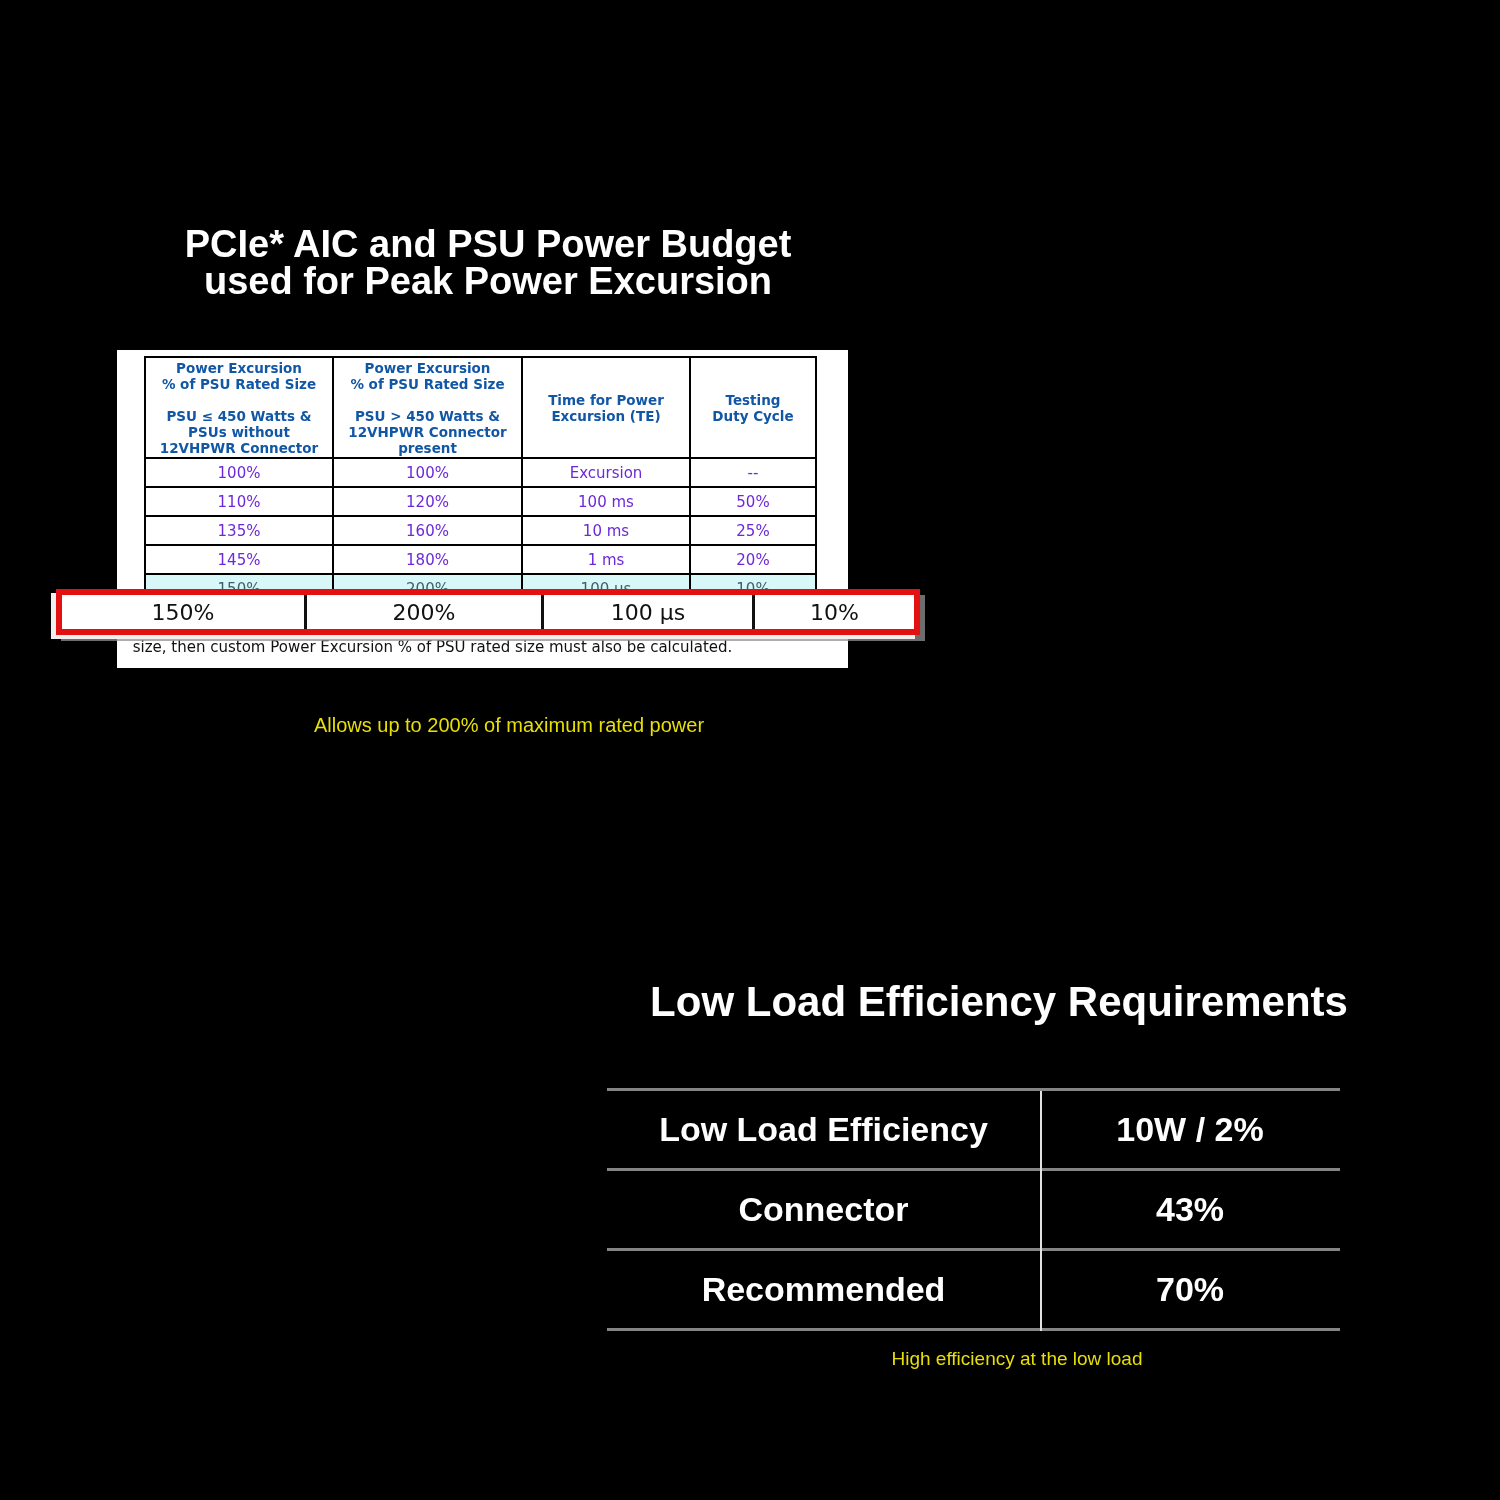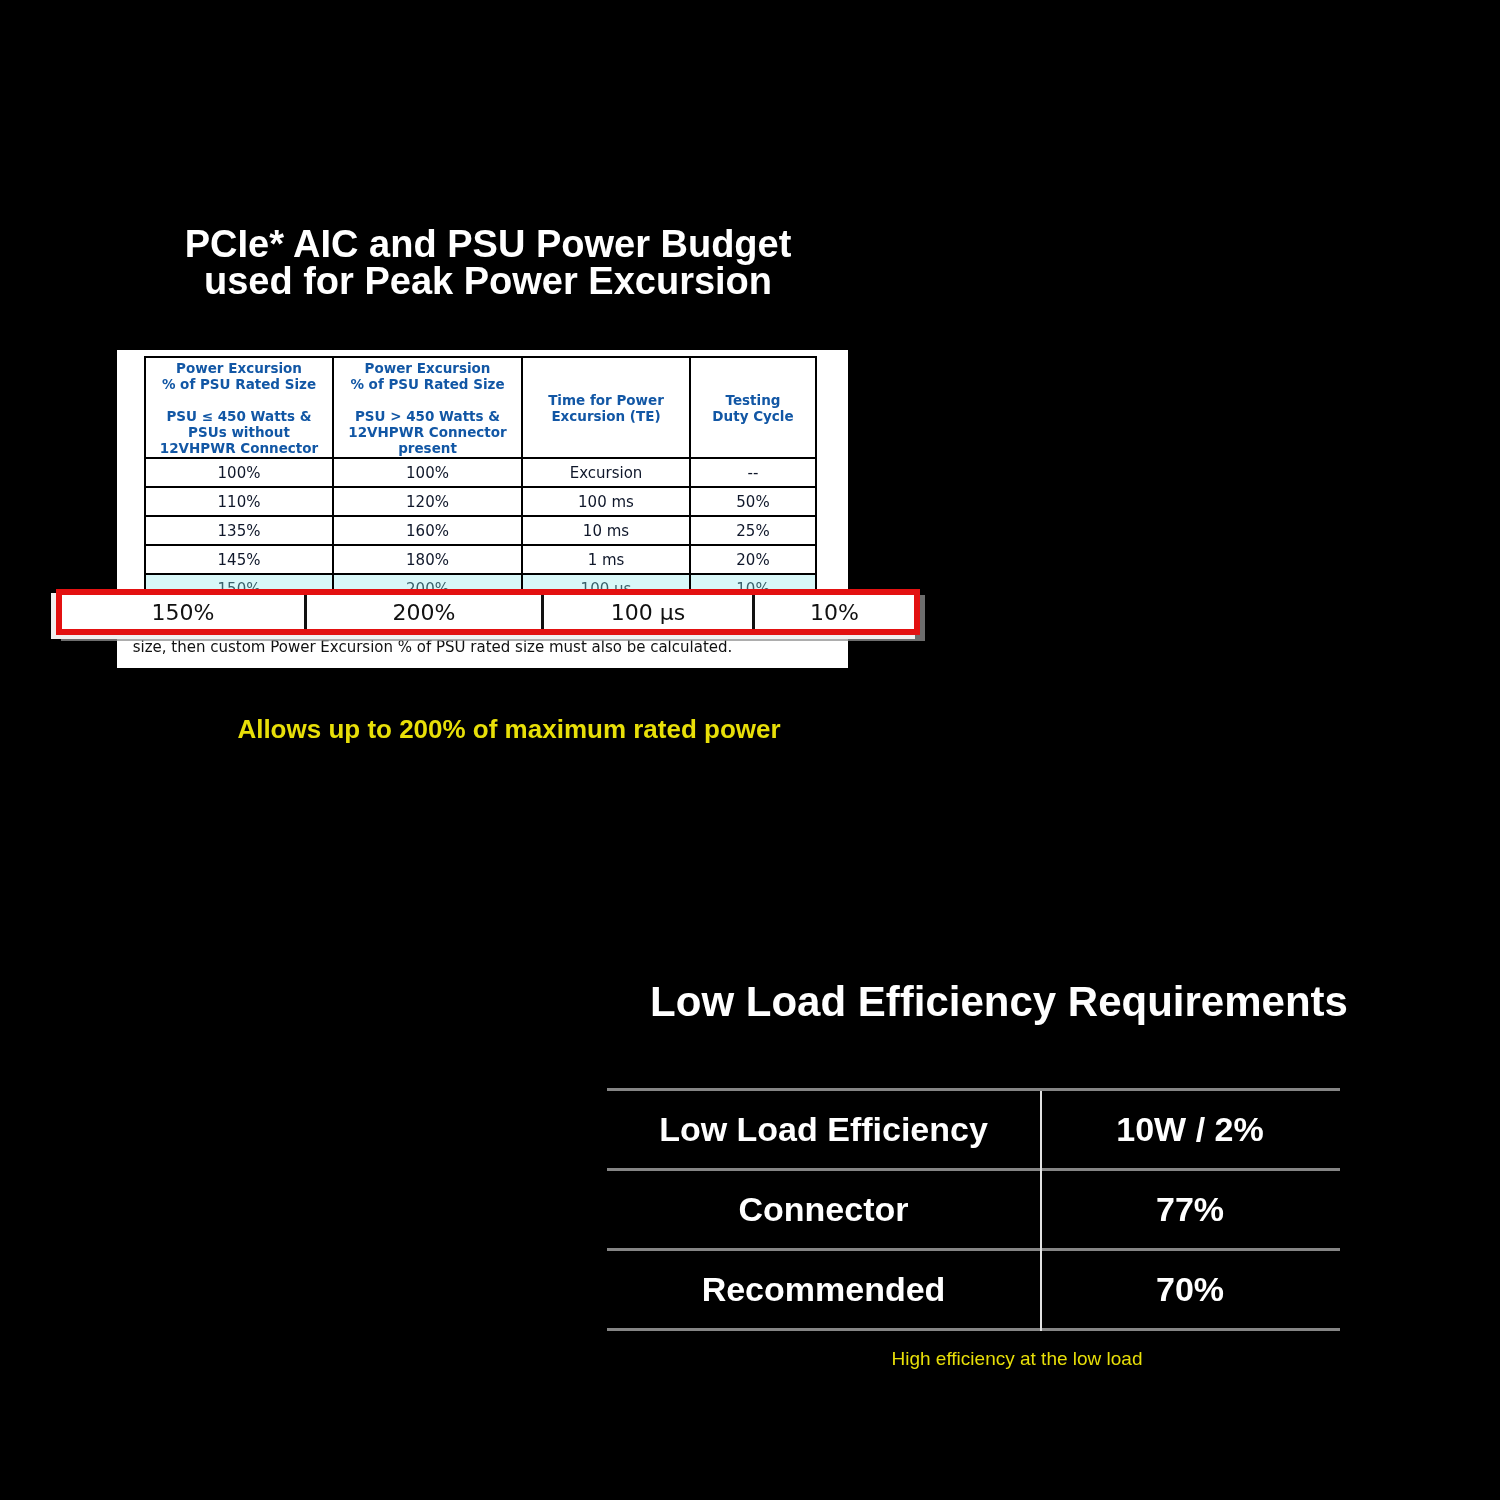--- a/index.html
+++ b/index.html
@@ -60,21 +60,21 @@
   .hdr-text {
     white-space: pre-line;
     font-weight: bold;
     font-size: 13.5px;
     line-height: 16px;
     color: #1257a5;
   }
   .spec-table .datarow td {
     height: 27px;
     font-size: 15px;
-    color: #0f172a;
+    color: #6d28d9;
   }
   .spec-table .highlight td {
     background: #d8f7f8;
     color: #3a626b;
   }
 
   .footnote {
     position: absolute;
     left: 117px;
     top: 638px;
@@ -114,22 +114,21 @@
 
   .caption-yellow {
     position: absolute;
     text-align: center;
     color: #e8df08;
   }
   .top-caption {
     left: 169px;
     top: 714px;
     width: 680px;
-    font-size: 26px;
-    font-weight: bold;
+    font-size: 20px;
   }
   .bottom-caption {
     left: 717px;
     top: 1348px;
     width: 600px;
     font-size: 19px;
     text-align: center;
   }
 
   
@@ -267,21 +266,21 @@
   <div class="bottom-title">Low Load Efficiency Requirements</div>
 
   <div class="eff-table">
     <div class="eff-vdivider"></div>
     <div class="eff-row">
       <div class="eff-label">Low Load Efficiency</div>
       <div class="eff-value">10W / 2%</div>
     </div>
     <div class="eff-row">
       <div class="eff-label">Connector</div>
-      <div class="eff-value">77%</div>
+      <div class="eff-value">43%</div>
     </div>
     <div class="eff-row">
       <div class="eff-label">Recommended</div>
       <div class="eff-value">70%</div>
     </div>
   </div>
 
   <div class="caption-yellow bottom-caption">High efficiency at the low load</div>
 
 </div>

